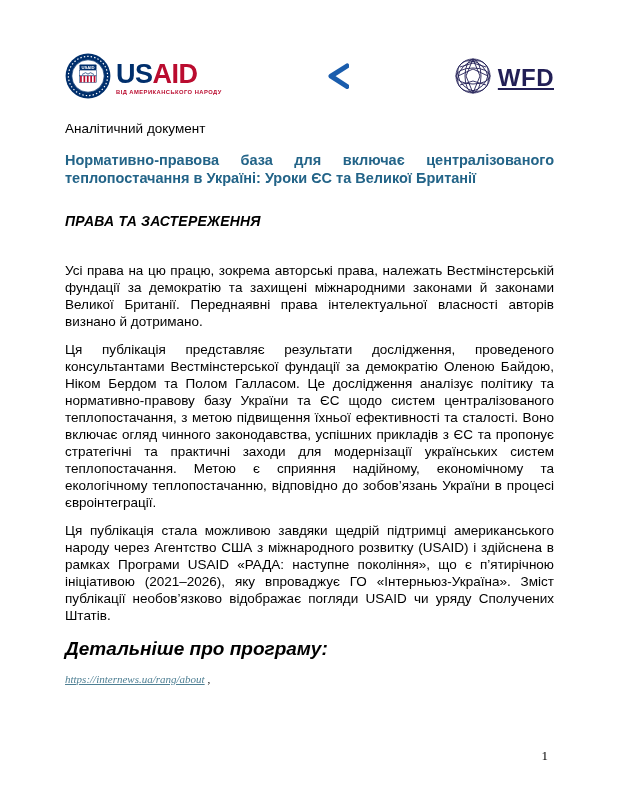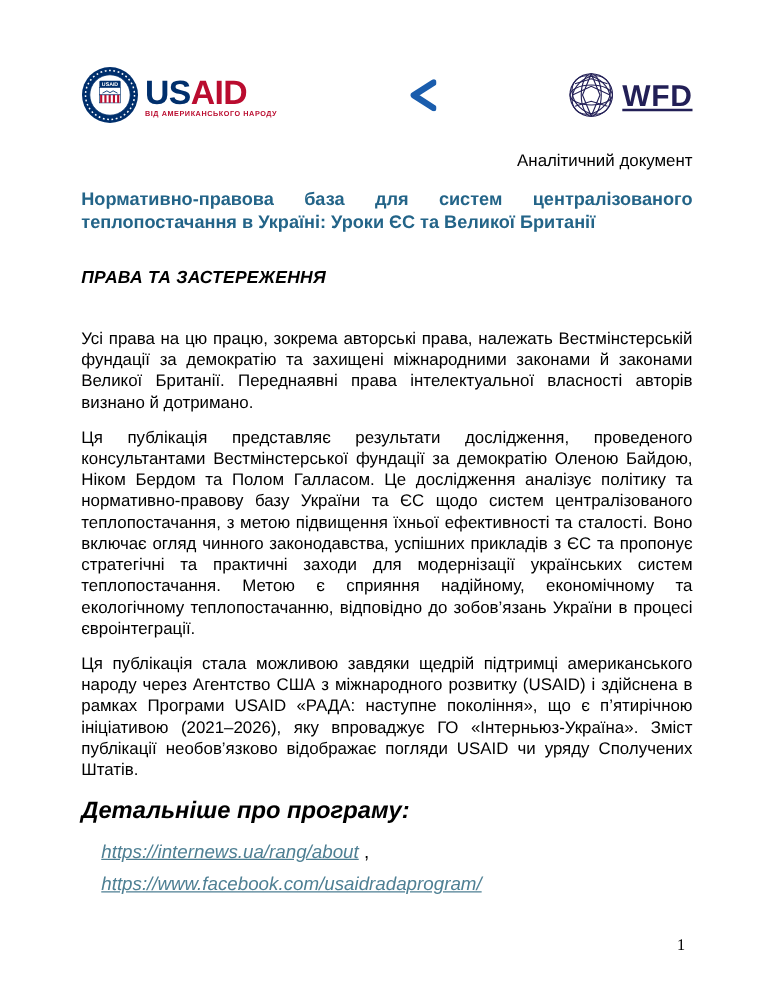--- a/index.html
+++ b/index.html
@@ -32,32 +32,32 @@
   .internews-name{font-size:13.5px;font-weight:800;color:var(--internews-blue);letter-spacing:0.6px;white-space:nowrap;}
   .internews-sub{font-size:7px;font-weight:700;color:var(--internews-blue);letter-spacing:4.6px;margin-top:2.5px;white-space:nowrap;}
 
   .rada{display:block;text-align:left;line-height:1;}
   .rada-name{font-size:21px;font-weight:800;color:var(--rada-blue);letter-spacing:5.5px;white-space:nowrap;}
   .rada-tagline{font-size:6.3px;font-weight:700;color:var(--rada-blue);letter-spacing:0.7px;margin-top:3px;white-space:nowrap;}
 
   .wfd-text{font-size:24px;font-weight:800;color:var(--wfd-navy);letter-spacing:0.5px;margin-left:6px;line-height:1;text-decoration:underline;}
 
   
-  .subtitle{font-size:13.5px;text-align:right;margin:16px 0 15px;}
+  .subtitle{font-size:13.5px;text-align:left;margin:16px 0 15px;}
   .doc-title{
     font-size:14.5px;font-weight:700;color:var(--heading-blue);
     line-height:18px;text-align:justify;margin:0 0 26px;
   }
   .section-heading{
     font-size:14px;font-weight:700;font-style:italic;
     letter-spacing:0.2px;margin:0 0 33px;
   }
   .body-par{font-size:13.5px;line-height:17px;text-align:justify;margin:0 0 11px;}
   .more-info{font-size:19px;font-style:italic;font-weight:700;margin:14px 0 13px;}
-  .link-line{font-size:15px;font-style:italic;margin:0 16px 9px;}
+  .link-line{font-size:11px;font-style:italic;margin:0 0 9px;font-family:Liberation Serif, serif;}
   .link-line a{color:var(--link-teal);text-decoration:underline;}
   .link-suffix{color:#000;text-decoration:none;font-style:normal;}
 
   .page-number{
     position:absolute;right:70px;top:748px;font-size:13px;
     font-family:"Liberation Serif","DejaVu Serif",serif;
   }
 </style>
 </head>
 <body>
@@ -116,30 +116,29 @@
             </g>
           </svg>
         </span>
         <span class="wfd-text">WFD</span>
       </div>
 
     </div>
 
     <p class="subtitle">Аналітичний документ</p>
 
-    <p class="doc-title">Нормативно-правова база для систем централізованого теплопостачання в Україні: Уроки ЄС та Великої Британії</p>
+    <p class="doc-title">Нормативно-правова база для включає централізованого теплопостачання в Україні: Уроки ЄС та Великої Британії</p>
 
     <p class="section-heading">ПРАВА ТА ЗАСТЕРЕЖЕННЯ</p>
 
     <p class="body-par">Усі права на цю працю, зокрема авторські права, належать Вестмінстерській фундації за демократію та захищені міжнародними законами й законами Великої Британії. Переднаявні права інтелектуальної власності авторів визнано й дотримано.</p>
     <p class="body-par">Ця публікація представляє результати дослідження, проведеного консультантами Вестмінстерської фундації за демократію Оленою Байдою, Ніком Бердом та Полом Галласом. Це дослідження аналізує політику та нормативно-правову базу України та ЄС щодо систем централізованого теплопостачання, з метою підвищення їхньої ефективності та сталості. Воно включає огляд чинного законодавства, успішних прикладів з ЄС та пропонує стратегічні та практичні заходи для модернізації українських систем теплопостачання. Метою є сприяння надійному, економічному та екологічному теплопостачанню, відповідно до зобов’язань України в процесі євроінтеграції.</p>
     <p class="body-par">Ця публікація стала можливою завдяки щедрій підтримці американського народу через Агентство США з міжнародного розвитку (USAID) і здійснена в рамках Програми USAID «РАДА: наступне покоління», що є п’ятирічною ініціативою (2021–2026), яку впроваджує ГО «Інтерньюз-Україна». Зміст публікації необов’язково відображає погляди USAID чи уряду Сполучених Штатів.</p>
 
     <p class="more-info">Детальніше про програму:</p>
 
     <p class="link-line"><a href="#">https://internews.ua/rang/about</a><span class="link-suffix"> ,</span></p>
 
-    <p class="link-line"><a href="#">https://www.facebook.com/usaidradaprogram/</a><span class="link-suffix"></span></p>
 
   </div>
 
   <div class="page-number">1</div>
 </div>
 
 </body></html>

